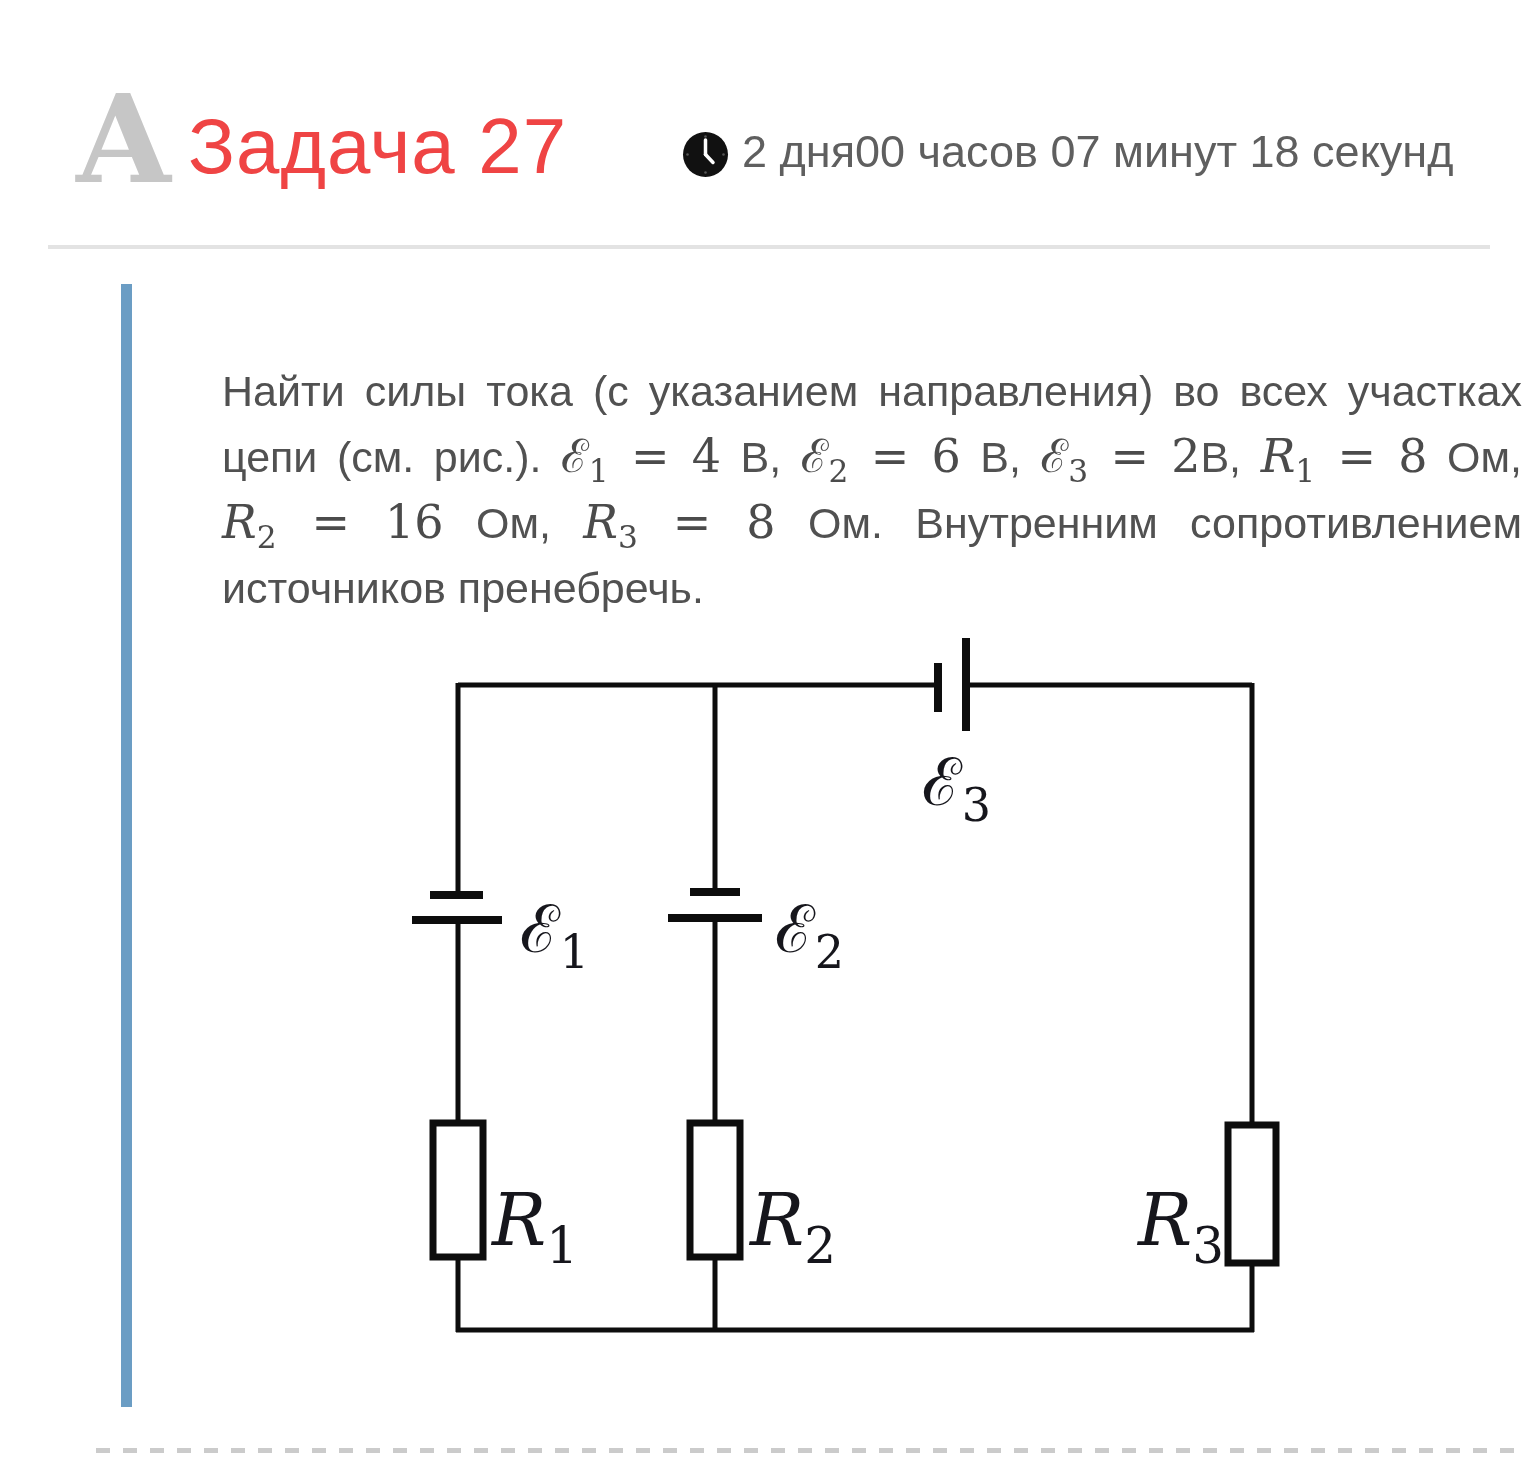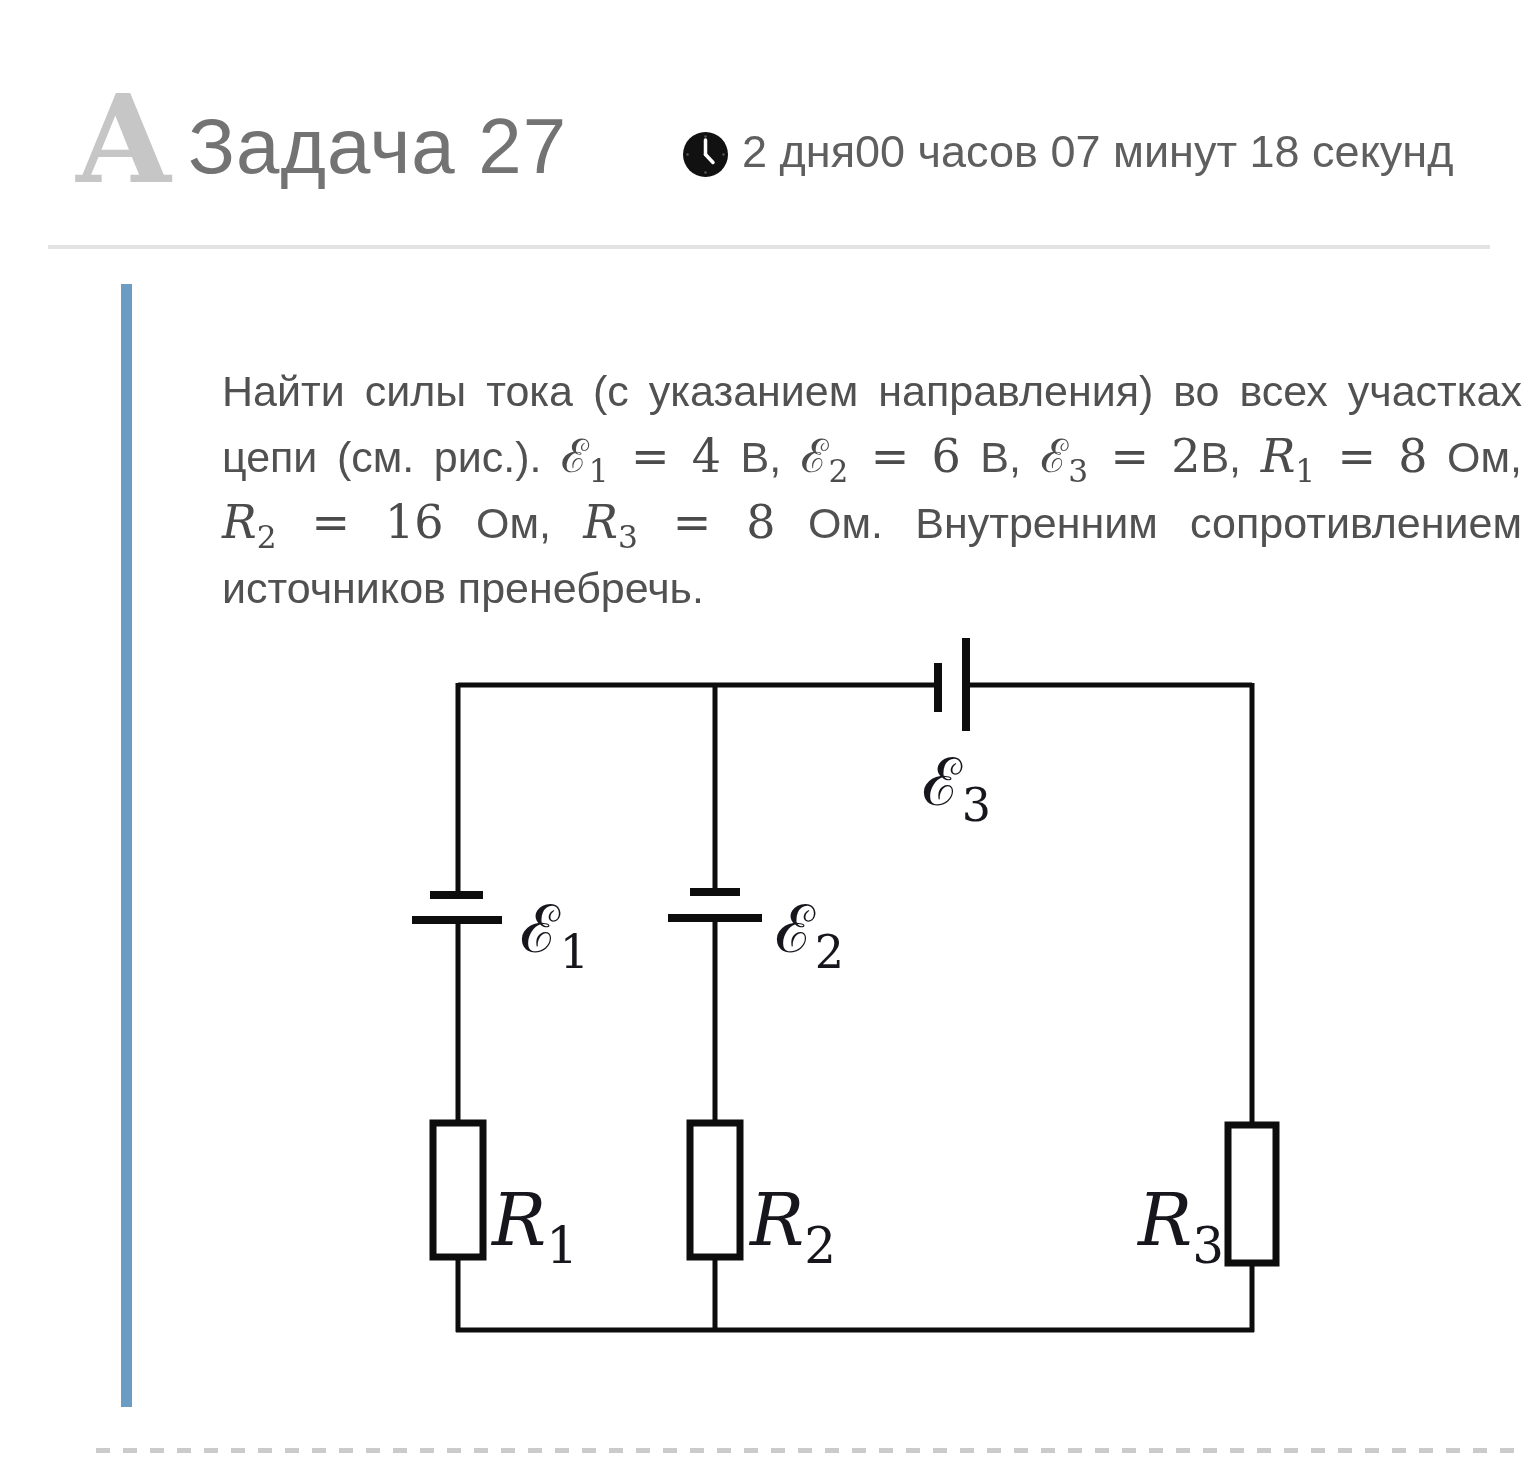--- a/index.html
+++ b/index.html
@@ -8,21 +8,21 @@
     font-family:"Liberation Sans",sans-serif;overflow:hidden;
   }
   
   .dropcap{
     position:absolute;left:74px;top:78px;
     font-family:"DejaVu Serif","Liberation Serif",serif;
     font-size:122px;line-height:1;color:#c6c6c6;font-weight:bold;
   }
   .title{
     position:absolute;left:188px;top:104px;
-    font-size:78px;line-height:1.1;color:#737373;letter-spacing:1px;
+    font-size:78px;line-height:1.1;color:#ef4444;letter-spacing:1px;
   }
   .clock{position:absolute;left:682px;top:131px;width:47px;height:47px;}
   .timer{
     position:absolute;left:742px;top:126px;width:760px;
     font-size:45px;color:#5f5f5f;letter-spacing:0px;white-space:nowrap;
   }
   .header-sep{
     position:absolute;left:48px;top:245px;width:1442px;height:4px;background:#e3e3e3;
   }
   

